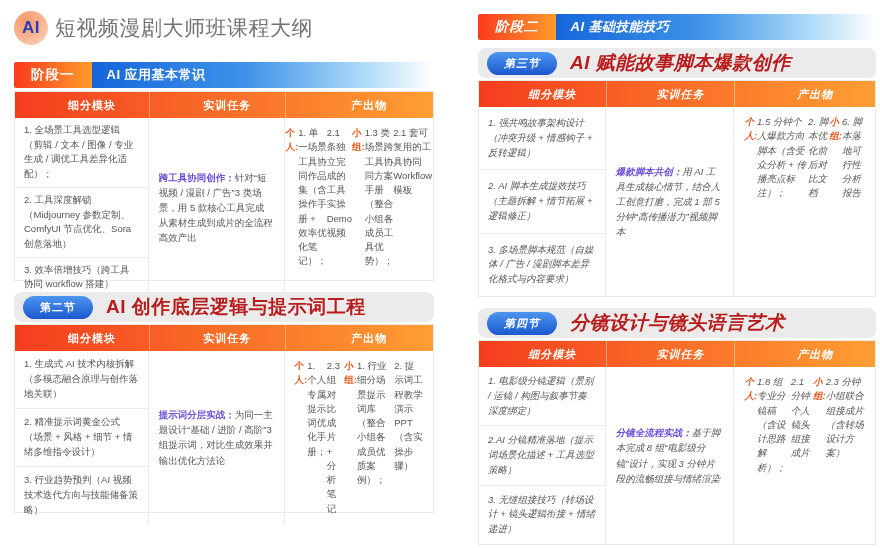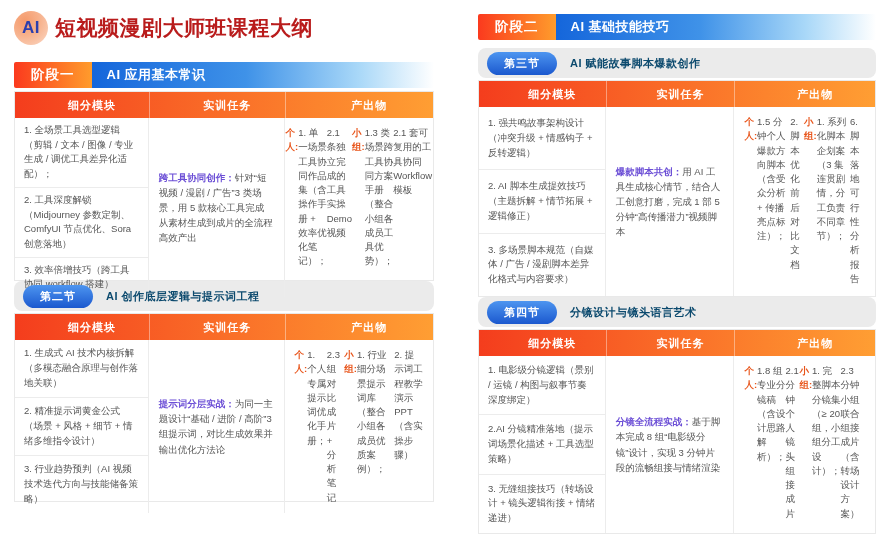--- a/index.html
+++ b/index.html
@@ -1,48 +1,48 @@
 <!DOCTYPE html>
 <html><head>
 <meta charset="utf-8">
 <style>
   * { box-sizing: border-box; margin: 0; padding: 0; }
   html,body { width:880px; height:548px; background:#ffffff; overflow:hidden;
     font-family:"Liberation Sans","DejaVu Sans",sans-serif; }
   .page { display:flex; padding:10px 0 0 14px; gap:44px; }
   .col-left { width:420px; flex:0 0 420px; }
-  .col-right { width:398px; flex:0 0 398px; padding-top:4px; }
+  .col-right { width:398px; flex:0 0 398px; padding-top:4px;font-style:italic; }
 
   
   .title-row { display:flex; align-items:center; gap:7px; height:36px; margin-bottom:16px; }
   .ai-badge { width:34px; height:34px; border-radius:50%;
     background:radial-gradient(circle at 32% 28%, #f59b6c 0%, #f7b28d 45%, #fbd9c6 100%);
     display:flex; align-items:center; justify-content:center;
     color:#2b3fae; font-weight:bold; font-size:17px; letter-spacing:.5px; }
-  .page-title { font-size:21px; font-weight:bold; color:#b91c1c; letter-spacing:.5px; }
+  .page-title { font-size:21px; font-weight:normal; color:#737373; letter-spacing:.5px; }
 
   
   .phase { display:flex; height:26px; margin-bottom:3px; border-radius:2px; overflow:hidden; }
   .phase-badge { background:linear-gradient(90deg,#fb3a1e 0%,#ff9c2c 100%);
     color:#fff; font-weight:bold; font-size:13.5px; display:flex; align-items:center;
     padding:0 17px; letter-spacing:1px; }
   .phase-title { flex:1; display:flex; align-items:center; padding-left:15px;
     color:#fff; font-weight:bold; font-size:13px; letter-spacing:.5px;
     background:linear-gradient(90deg,#1566db 0%,#3f92e8 45%,#a9d8f8 78%,#ffffff 100%); }
   .col-right .phase { margin-bottom:8px; }
 
   
-  .sec { }
+  .sec { margin-bottom:11px; }
   .sec:last-child { margin-bottom:0; }
   .sec-head { background:#ebebeb; border-radius:8px; height:30px; display:flex;
     align-items:center; gap:13px; padding:0 9px; margin-bottom:2px; }
   .sec-pill { background:linear-gradient(180deg,#4d95f0 0%,#1b58ce 100%);
     color:#fff; font-weight:bold; font-size:11px; border-radius:999px;
     padding:4px 17px; letter-spacing:1px; }
-  .sec-title { font-weight:bold; font-size:11px; color:#0c4a6e; letter-spacing:.5px; }
+  .sec-title { font-weight:bold; font-size:19px; color:#b91c1c; letter-spacing:.5px; }
 
   
   .tbl { border:1px solid #e9e9e9; background:#fff; }
   .thead { display:grid; grid-template-columns:32% 32.5% 35.5%; height:26px;
     background:linear-gradient(90deg,#f43d1d 0%,#ff9e33 100%); }
   .th { display:flex; align-items:center; justify-content:center; color:#fff;
     font-weight:bold; font-size:11px; letter-spacing:1px;
     border-left:1px solid rgba(255,255,255,.4);padding-left:20px; }
   .th:first-child { border-left:none; }
   .tbody { display:grid; grid-template-columns:32% 32.5% 35.5%; }
@@ -163,21 +163,20 @@
             <div class="mod">3. 多场景脚本规范（自媒体 / 广告 / 漫剧脚本差异化格式与内容要求）</div>
           </div>
           <div class="task">
             <p><span class="lead">爆款脚本共创：</span><span>用 AI 工具生成核心情节，结合人工创意打磨，完成 1 部 5 分钟“高传播潜力”视频脚本</span></p>
           </div>
           <div class="outs">
             <div class="olabel">个人:</div>
             <div>1.5 分钟个人爆款方向脚本（含受众分析 + 传播亮点标注）；</div>
             <div>2. 脚本优化前后对比文档</div>
             <div class="olabel">小组:</div>
-            <div>1. 系列化脚本企划案（3 集连贯剧情，分工负责不同章节）；</div>
             <div>6. 脚本落地可行性分析报告</div>
           </div>
         </div>
       </div>
     </div>
 
     <div class="sec">
       <div class="sec-head">
         <span class="sec-pill">第四节</span>
         <span class="sec-title">分镜设计与镜头语言艺术</span>
@@ -195,21 +194,20 @@
             <div class="mod">3. 无缝组接技巧（转场设计 + 镜头逻辑衔接 + 情绪递进）</div>
           </div>
           <div class="task">
             <p><span class="lead">分镜全流程实战：</span><span>基于脚本完成 8 组“电影级分镜”设计，实现 3 分钟片段的流畅组接与情绪渲染</span></p>
           </div>
           <div class="outs">
             <div class="olabel">个人:</div>
             <div>1.8 组专业分镜稿（含设计思路解析）；</div>
             <div>2.1 分钟个人镜头组接成片</div>
             <div class="olabel">小组:</div>
-            <div>1. 完整脚本分镜集（≥ 20 组，小组分工设计）；</div>
             <div>2.3 分钟小组联合组接成片（含转场设计方案）</div>
           </div>
         </div>
       </div>
     </div>
 
   </div>
 </div>
 
 </body></html>

